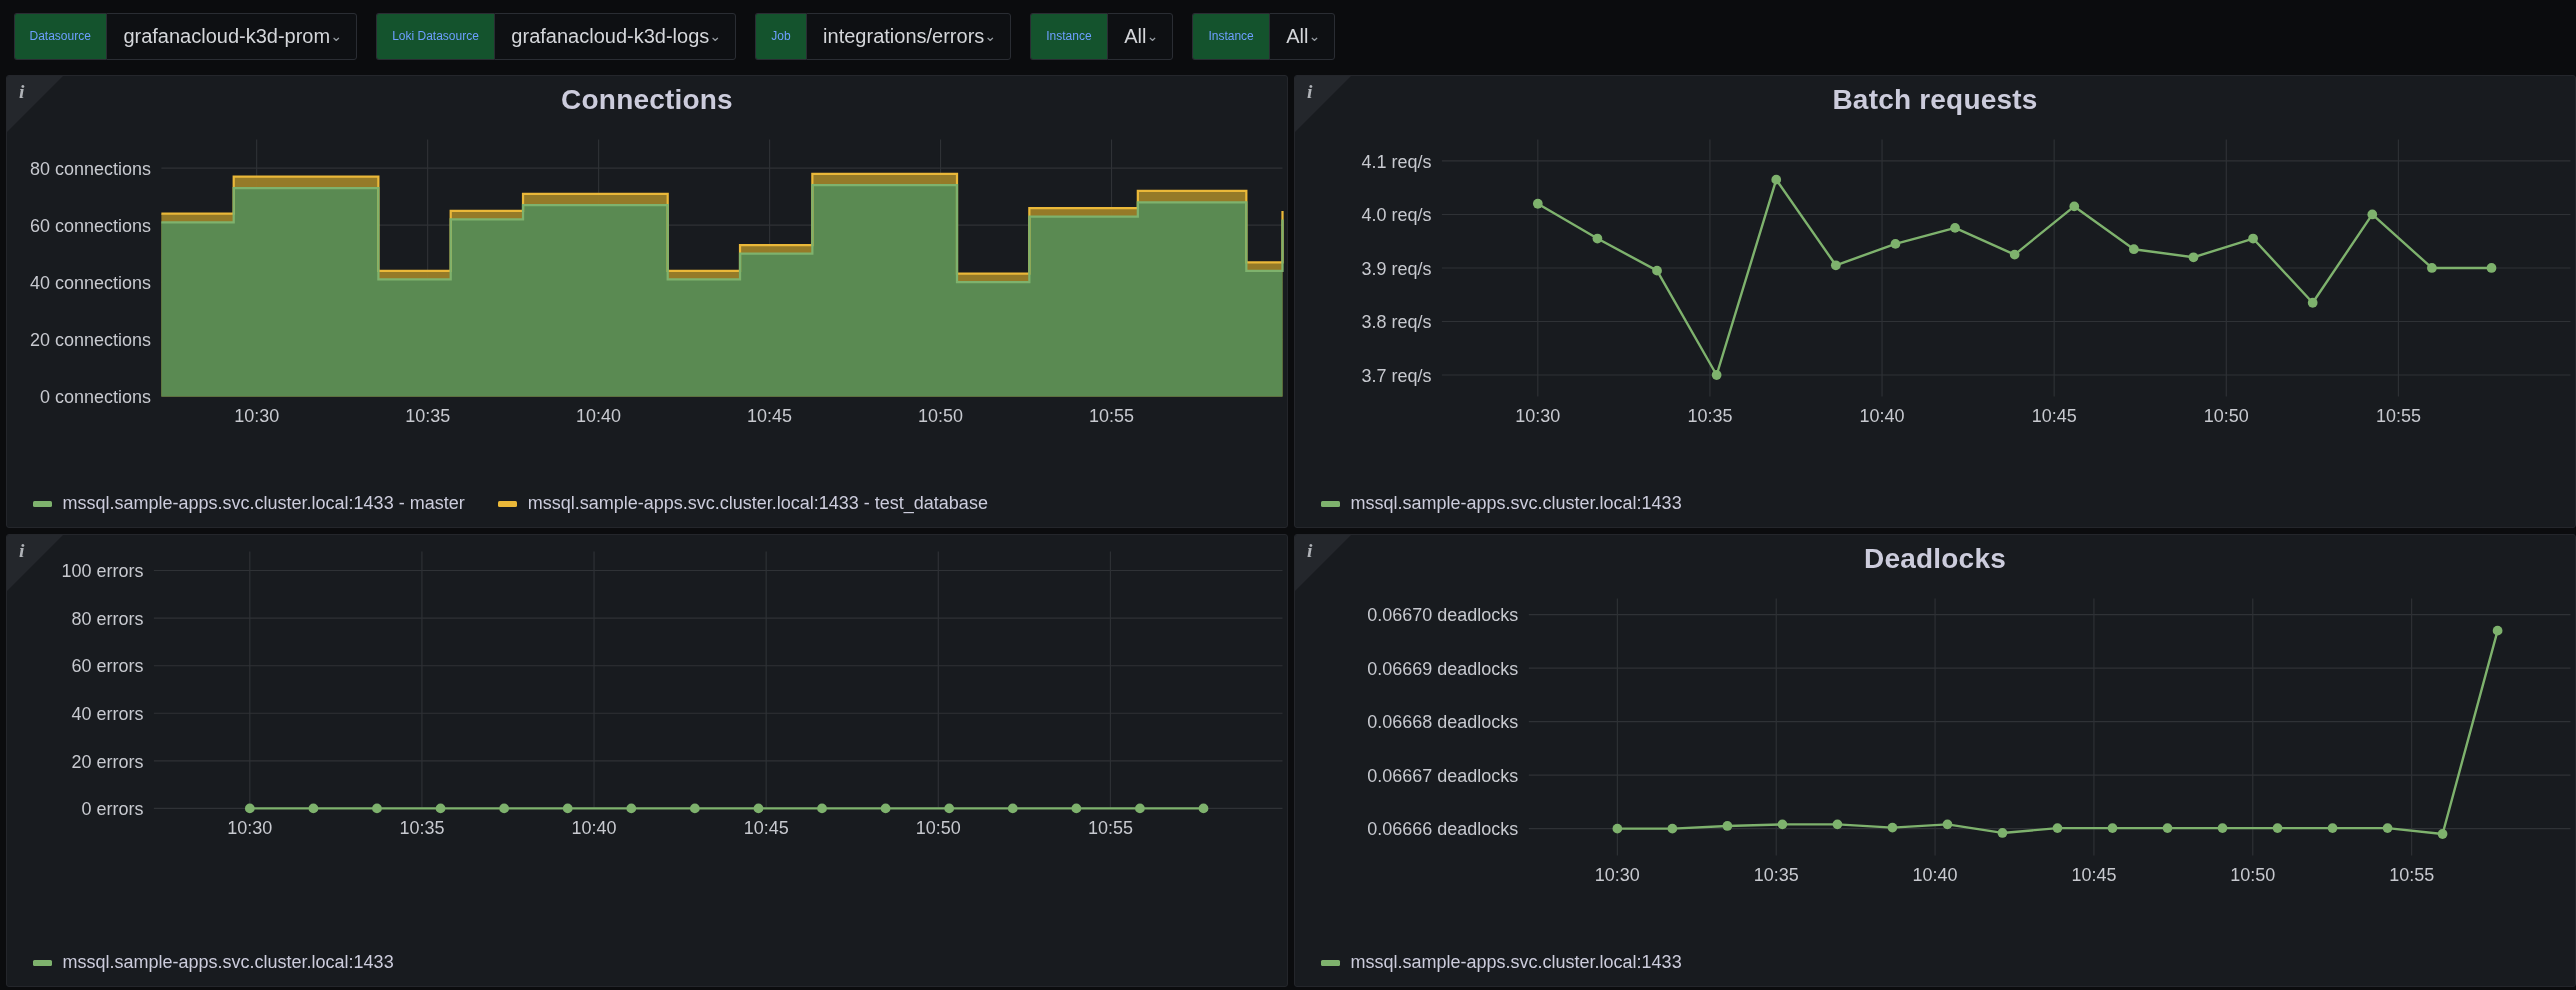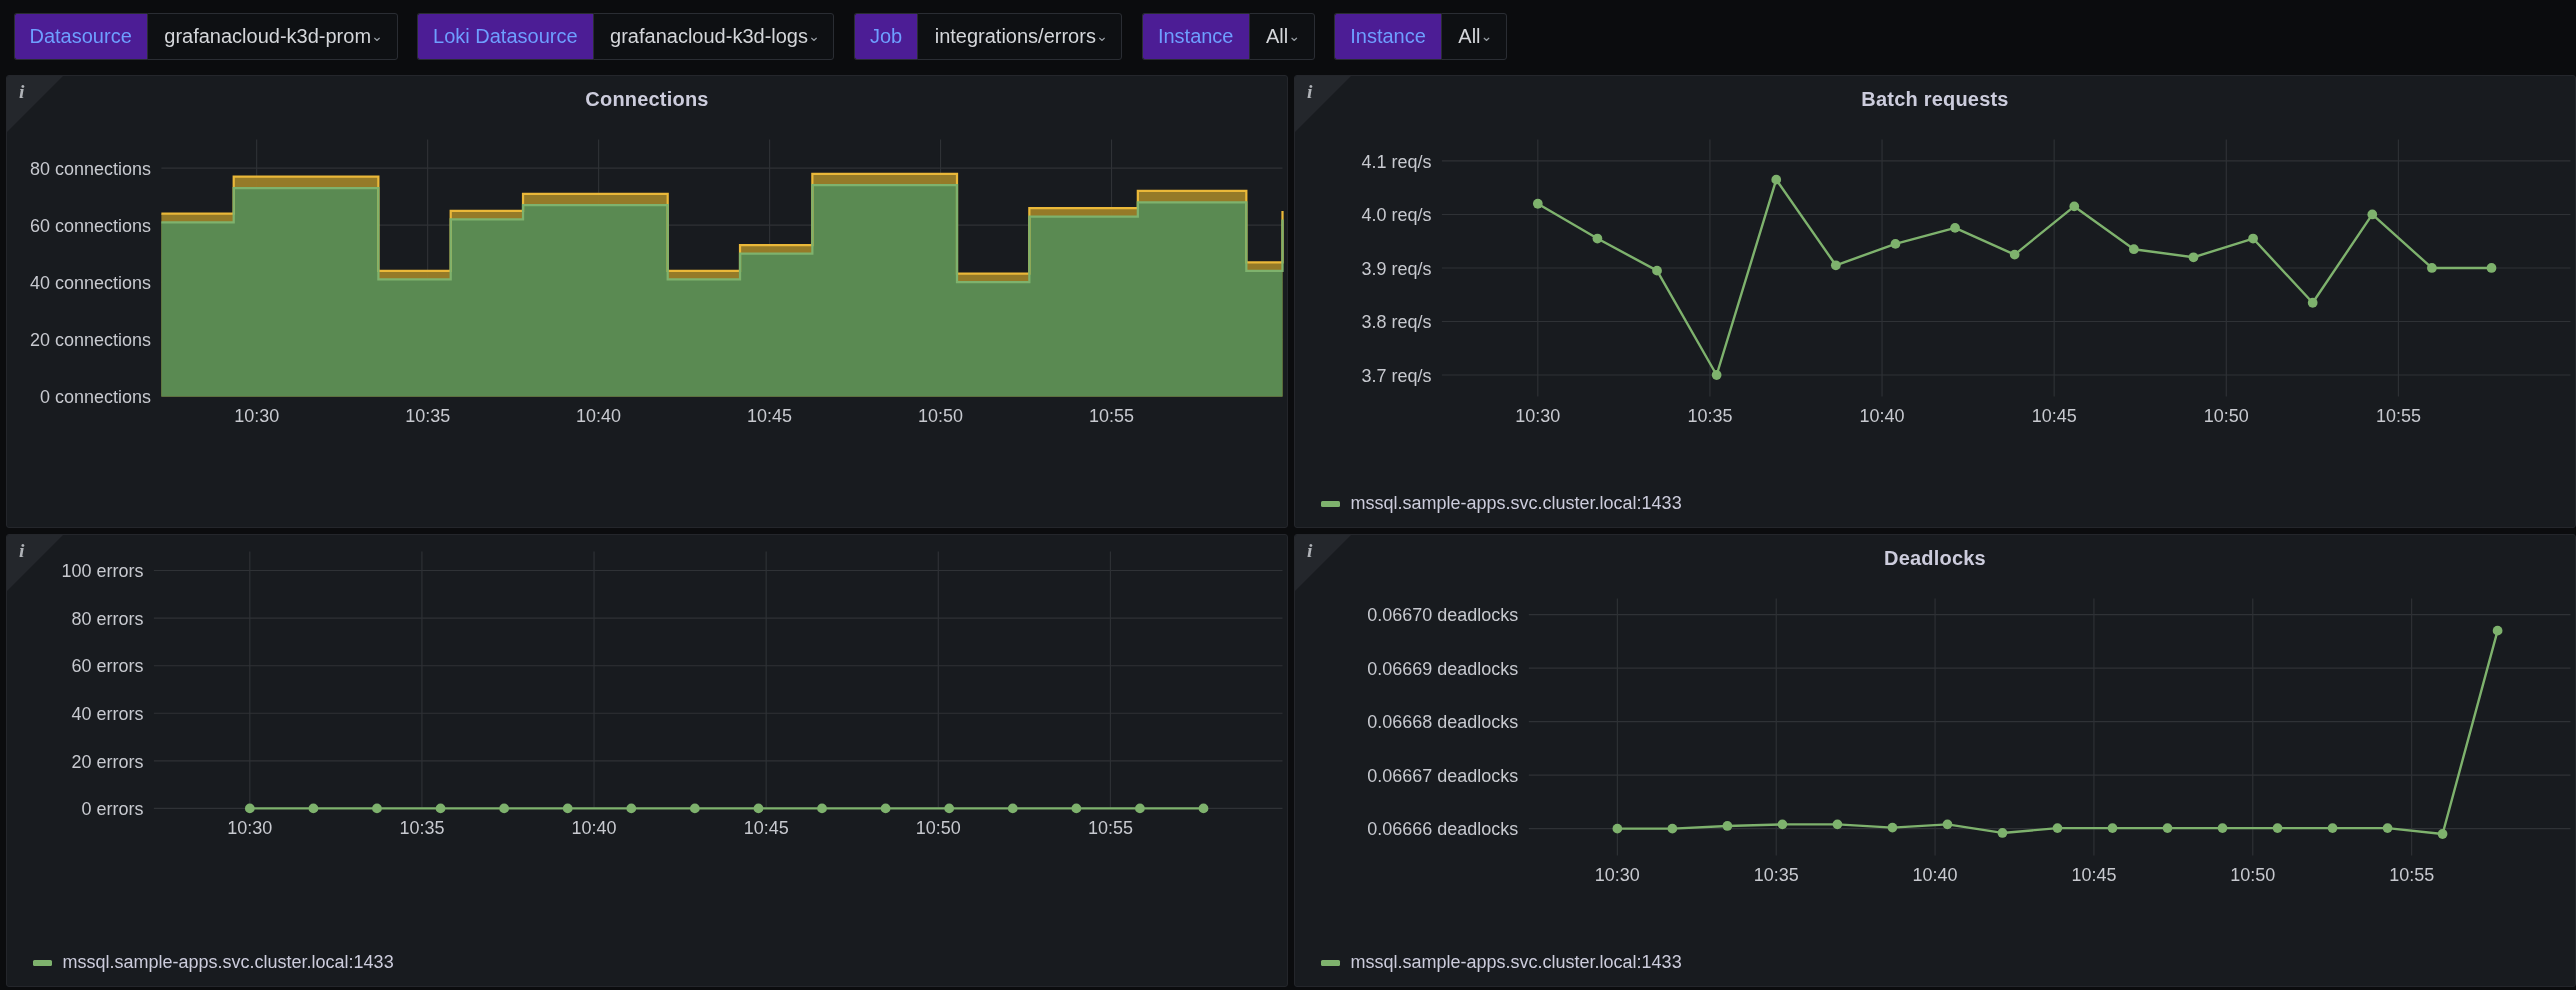--- a/index.html
+++ b/index.html
@@ -15,25 +15,25 @@
   #varbar {
     height: 72px;
     display: flex;
     align-items: center;
     padding: 0 13.5px;
     gap: 0px;
     background: #0b0c0e;
   }
   .var-group { display: flex; align-items: stretch; margin-right: 19.5px; }
   .var-label {
-    background: #4c1d95;
+    background: #14532d;
     border: 0.8px solid #2a2d33;
     border-radius: 3px;
     color: #6e9fff;
-    font-size: 20px;
+    font-size: 12px;
     display: flex; align-items: center;
     padding: 0 15px;
     height: 47px;
     white-space: nowrap;
   }
   .var-label.attached { border-right: none; border-radius: 3px 0 0 3px; }
   .var-value {
     background: #0e1013;
     border: 0.8px solid #2a2d33;
     border-radius: 0 3px 3px 0;
@@ -66,21 +66,21 @@
   }
   .panel-header {
     height: 47px;
     display: flex;
     align-items: center;
     justify-content: center;
     position: relative;
   }
   .panel-title {
     color: #ccccdc;
-    font-size: 20px;
+    font-size: 28px;
     font-weight: bold;
     letter-spacing: 0.2px;
   }
   .info-corner {
     position: absolute;
     left: 0; top: 0;
     width: 56px; height: 56px;
     overflow: hidden;
   }
   .info-corner::before {
@@ -195,20 +195,30 @@
             <line x1="1245.72" y1="22" x2="1245.72" y2="364" stroke="#2f3236" stroke-width="1.5"></line>
             <text x="1245.72" y="398" class="axis-text mid">10:50</text>
             <line x1="1473.86" y1="22" x2="1473.86" y2="364" stroke="#2f3236" stroke-width="1.5"></line>
             <text x="1473.86" y="398" class="axis-text mid">10:55</text>
             <path d="M 206 120.79999999999998 L 254.25806451612902 120.79999999999998 L 254.25806451612902 120.79999999999998 L 302.51612903225805 120.79999999999998 L 302.51612903225805 71.40000000000003 L 350.7741935483871 71.40000000000003 L 350.7741935483871 71.40000000000003 L 399.0322580645161 71.40000000000003 L 399.0322580645161 71.40000000000003 L 447.2903225806451 71.40000000000003 L 447.2903225806451 71.40000000000003 L 495.5483870967742 71.40000000000003 L 495.5483870967742 196.8 L 543.8064516129032 196.8 L 543.8064516129032 196.8 L 592.0645161290322 196.8 L 592.0645161290322 117 L 640.3225806451613 117 L 640.3225806451613 117 L 688.5806451612902 117 L 688.5806451612902 94.19999999999999 L 736.8387096774194 94.19999999999999 L 736.8387096774194 94.19999999999999 L 785.0967741935484 94.19999999999999 L 785.0967741935484 94.19999999999999 L 833.3548387096774 94.19999999999999 L 833.3548387096774 94.19999999999999 L 881.6129032258065 94.19999999999999 L 881.6129032258065 196.8 L 929.8709677419355 196.8 L 929.8709677419355 196.8 L 978.1290322580645 196.8 L 978.1290322580645 162.6 L 1026.3870967741937 162.6 L 1026.3870967741937 162.6 L 1074.6451612903227 162.6 L 1074.6451612903227 67.59999999999997 L 1122.9032258064517 67.59999999999997 L 1122.9032258064517 67.59999999999997 L 1171.1612903225805 67.59999999999997 L 1171.1612903225805 67.59999999999997 L 1219.4193548387098 67.59999999999997 L 1219.4193548387098 67.59999999999997 L 1267.6774193548388 67.59999999999997 L 1267.6774193548388 200.6 L 1315.9354838709678 200.6 L 1315.9354838709678 200.6 L 1364.1935483870968 200.6 L 1364.1935483870968 113.20000000000002 L 1412.4516129032256 113.20000000000002 L 1412.4516129032256 113.20000000000002 L 1460.7096774193549 113.20000000000002 L 1460.7096774193549 113.20000000000002 L 1508.967741935484 113.20000000000002 L 1508.967741935484 90.39999999999998 L 1557.225806451613 90.39999999999998 L 1557.225806451613 90.39999999999998 L 1605.483870967742 90.39999999999998 L 1605.483870967742 90.39999999999998 L 1653.741935483871 90.39999999999998 L 1653.741935483871 185.39999999999998 L 1702 185.39999999999998 L 1702 117 L 1702 364 L 206 364 Z" fill="#9c8029" fill-opacity="0.95" stroke="none"></path>
             <path d="M 206 132.2 L 254.25806451612902 132.2 L 254.25806451612902 132.2 L 302.51612903225805 132.2 L 302.51612903225805 86.60000000000002 L 350.7741935483871 86.60000000000002 L 350.7741935483871 86.60000000000002 L 399.0322580645161 86.60000000000002 L 399.0322580645161 86.60000000000002 L 447.2903225806451 86.60000000000002 L 447.2903225806451 86.60000000000002 L 495.5483870967742 86.60000000000002 L 495.5483870967742 208.20000000000002 L 543.8064516129032 208.20000000000002 L 543.8064516129032 208.20000000000002 L 592.0645161290322 208.20000000000002 L 592.0645161290322 128.4 L 640.3225806451613 128.4 L 640.3225806451613 128.4 L 688.5806451612902 128.4 L 688.5806451612902 109.4 L 736.8387096774194 109.4 L 736.8387096774194 109.4 L 785.0967741935484 109.4 L 785.0967741935484 109.4 L 833.3548387096774 109.4 L 833.3548387096774 109.4 L 881.6129032258065 109.4 L 881.6129032258065 208.20000000000002 L 929.8709677419355 208.20000000000002 L 929.8709677419355 208.20000000000002 L 978.1290322580645 208.20000000000002 L 978.1290322580645 174 L 1026.3870967741937 174 L 1026.3870967741937 174 L 1074.6451612903227 174 L 1074.6451612903227 82.80000000000001 L 1122.9032258064517 82.80000000000001 L 1122.9032258064517 82.80000000000001 L 1171.1612903225805 82.80000000000001 L 1171.1612903225805 82.80000000000001 L 1219.4193548387098 82.80000000000001 L 1219.4193548387098 82.80000000000001 L 1267.6774193548388 82.80000000000001 L 1267.6774193548388 212 L 1315.9354838709678 212 L 1315.9354838709678 212 L 1364.1935483870968 212 L 1364.1935483870968 124.60000000000002 L 1412.4516129032256 124.60000000000002 L 1412.4516129032256 124.60000000000002 L 1460.7096774193549 124.60000000000002 L 1460.7096774193549 124.60000000000002 L 1508.967741935484 124.60000000000002 L 1508.967741935484 105.60000000000002 L 1557.225806451613 105.60000000000002 L 1557.225806451613 105.60000000000002 L 1605.483870967742 105.60000000000002 L 1605.483870967742 105.60000000000002 L 1653.741935483871 105.60000000000002 L 1653.741935483871 196.8 L 1702 196.8 L 1702 128.4 L 1702 364 L 206 364 Z" fill="#5a8a52" fill-opacity="1" stroke="none"></path>
             <path d="M 206 120.79999999999998 L 254.25806451612902 120.79999999999998 L 254.25806451612902 120.79999999999998 L 302.51612903225805 120.79999999999998 L 302.51612903225805 71.40000000000003 L 350.7741935483871 71.40000000000003 L 350.7741935483871 71.40000000000003 L 399.0322580645161 71.40000000000003 L 399.0322580645161 71.40000000000003 L 447.2903225806451 71.40000000000003 L 447.2903225806451 71.40000000000003 L 495.5483870967742 71.40000000000003 L 495.5483870967742 196.8 L 543.8064516129032 196.8 L 543.8064516129032 196.8 L 592.0645161290322 196.8 L 592.0645161290322 117 L 640.3225806451613 117 L 640.3225806451613 117 L 688.5806451612902 117 L 688.5806451612902 94.19999999999999 L 736.8387096774194 94.19999999999999 L 736.8387096774194 94.19999999999999 L 785.0967741935484 94.19999999999999 L 785.0967741935484 94.19999999999999 L 833.3548387096774 94.19999999999999 L 833.3548387096774 94.19999999999999 L 881.6129032258065 94.19999999999999 L 881.6129032258065 196.8 L 929.8709677419355 196.8 L 929.8709677419355 196.8 L 978.1290322580645 196.8 L 978.1290322580645 162.6 L 1026.3870967741937 162.6 L 1026.3870967741937 162.6 L 1074.6451612903227 162.6 L 1074.6451612903227 67.59999999999997 L 1122.9032258064517 67.59999999999997 L 1122.9032258064517 67.59999999999997 L 1171.1612903225805 67.59999999999997 L 1171.1612903225805 67.59999999999997 L 1219.4193548387098 67.59999999999997 L 1219.4193548387098 67.59999999999997 L 1267.6774193548388 67.59999999999997 L 1267.6774193548388 200.6 L 1315.9354838709678 200.6 L 1315.9354838709678 200.6 L 1364.1935483870968 200.6 L 1364.1935483870968 113.20000000000002 L 1412.4516129032256 113.20000000000002 L 1412.4516129032256 113.20000000000002 L 1460.7096774193549 113.20000000000002 L 1460.7096774193549 113.20000000000002 L 1508.967741935484 113.20000000000002 L 1508.967741935484 90.39999999999998 L 1557.225806451613 90.39999999999998 L 1557.225806451613 90.39999999999998 L 1605.483870967742 90.39999999999998 L 1605.483870967742 90.39999999999998 L 1653.741935483871 90.39999999999998 L 1653.741935483871 185.39999999999998 L 1702 185.39999999999998 L 1702 117" fill="none" stroke="#eab839" stroke-width="3"></path>
             <path d="M 206 132.2 L 254.25806451612902 132.2 L 254.25806451612902 132.2 L 302.51612903225805 132.2 L 302.51612903225805 86.60000000000002 L 350.7741935483871 86.60000000000002 L 350.7741935483871 86.60000000000002 L 399.0322580645161 86.60000000000002 L 399.0322580645161 86.60000000000002 L 447.2903225806451 86.60000000000002 L 447.2903225806451 86.60000000000002 L 495.5483870967742 86.60000000000002 L 495.5483870967742 208.20000000000002 L 543.8064516129032 208.20000000000002 L 543.8064516129032 208.20000000000002 L 592.0645161290322 208.20000000000002 L 592.0645161290322 128.4 L 640.3225806451613 128.4 L 640.3225806451613 128.4 L 688.5806451612902 128.4 L 688.5806451612902 109.4 L 736.8387096774194 109.4 L 736.8387096774194 109.4 L 785.0967741935484 109.4 L 785.0967741935484 109.4 L 833.3548387096774 109.4 L 833.3548387096774 109.4 L 881.6129032258065 109.4 L 881.6129032258065 208.20000000000002 L 929.8709677419355 208.20000000000002 L 929.8709677419355 208.20000000000002 L 978.1290322580645 208.20000000000002 L 978.1290322580645 174 L 1026.3870967741937 174 L 1026.3870967741937 174 L 1074.6451612903227 174 L 1074.6451612903227 82.80000000000001 L 1122.9032258064517 82.80000000000001 L 1122.9032258064517 82.80000000000001 L 1171.1612903225805 82.80000000000001 L 1171.1612903225805 82.80000000000001 L 1219.4193548387098 82.80000000000001 L 1219.4193548387098 82.80000000000001 L 1267.6774193548388 82.80000000000001 L 1267.6774193548388 212 L 1315.9354838709678 212 L 1315.9354838709678 212 L 1364.1935483870968 212 L 1364.1935483870968 124.60000000000002 L 1412.4516129032256 124.60000000000002 L 1412.4516129032256 124.60000000000002 L 1460.7096774193549 124.60000000000002 L 1460.7096774193549 124.60000000000002 L 1508.967741935484 124.60000000000002 L 1508.967741935484 105.60000000000002 L 1557.225806451613 105.60000000000002 L 1557.225806451613 105.60000000000002 L 1605.483870967742 105.60000000000002 L 1605.483870967742 105.60000000000002 L 1653.741935483871 105.60000000000002 L 1653.741935483871 196.8 L 1702 196.8 L 1702 128.4" fill="none" stroke="#7eb26d" stroke-width="3"></path>
           </svg>
       </div>
+      <div class="legend" id="legend-connections">
+          <div class="legend-item">
+            <span class="legend-swatch" style="background: rgb(126, 178, 109);"></span>
+            <span class="legend-label">mssql.sample-apps.svc.cluster.local:1433 - master</span>
+          </div>
+          <div class="legend-item">
+            <span class="legend-swatch" style="background: rgb(234, 184, 57);"></span>
+            <span class="legend-label">mssql.sample-apps.svc.cluster.local:1433 - test_database</span>
+          </div>
+        </div>
     </div>
   </div>
 
   <div class="cell">
     <div class="panel">
       <div class="info-corner">
         <span class="info-i">i</span>
       </div>
       <div class="panel-header">
         <span class="panel-title">Batch requests</span>

